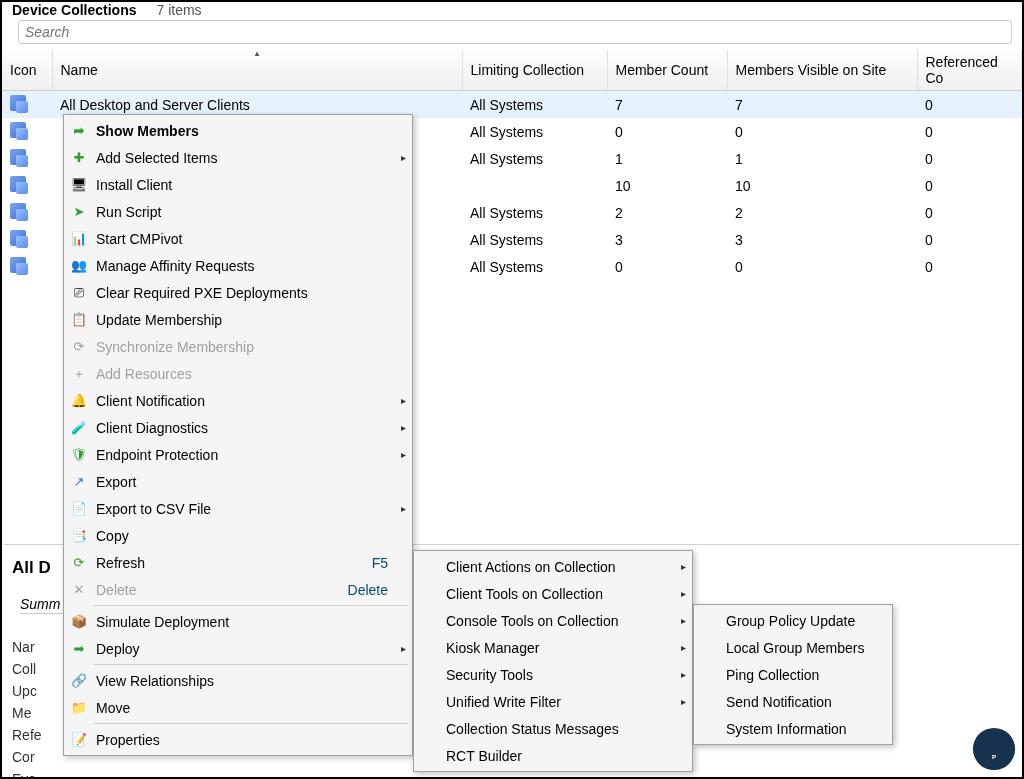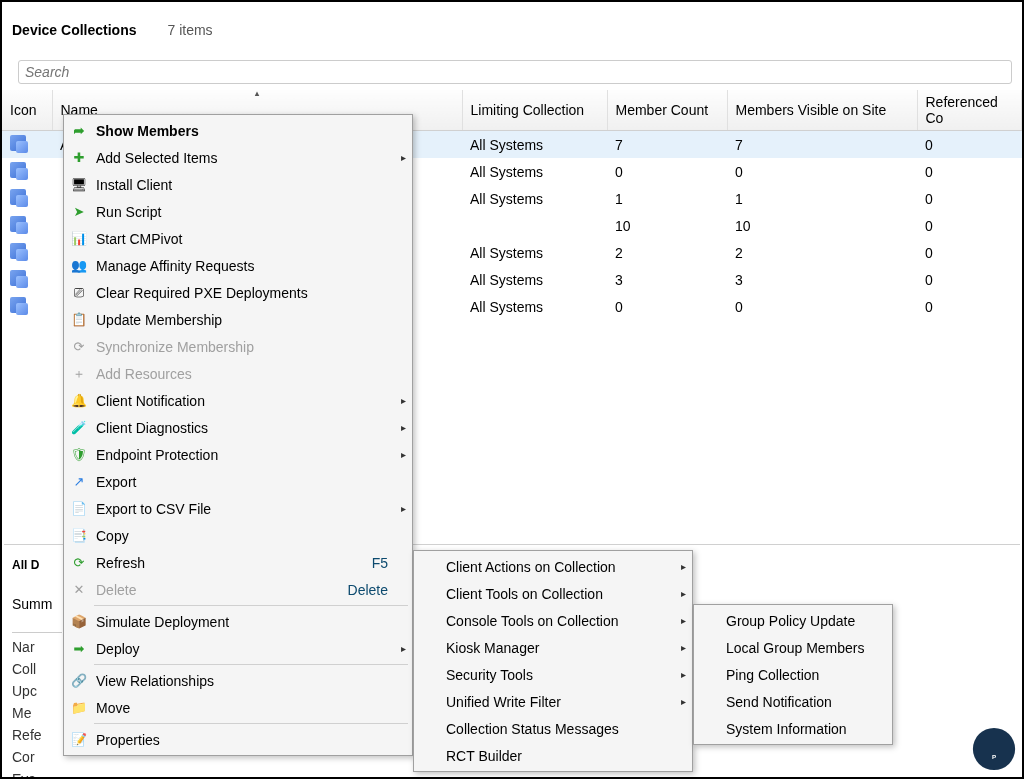--- a/index.html
+++ b/index.html
@@ -1,17 +1,17 @@
 <!DOCTYPE html>
 <html><head>
 <meta charset="utf-8">
 <style>
 * { margin:0; padding:0; box-sizing:border-box; font-family:"Segoe UI",Tahoma,sans-serif; font-size:14px; }
 body { background:#fff; width:1024px; height:779px; overflow:hidden; border:2px solid #000; position:relative; }
-.header { padding:20px 10px; display:flex; gap:15px; align-items:center; }
+.header { padding:0 10px; display:flex; gap:4px; align-items:center; }
 .header-title { font-weight:bold; }
 .header-count { color:#555;margin-left:16px; }
 .search-box { margin:2px 10px 6px 16px; }
 .search-box input { width:100%; padding:3px 6px; border:1px solid #ccc; border-radius:3px; font-style:italic; color:#888; font-size:14px; }
 .table { width:100%; border-collapse:collapse; }
 .table th { text-align:left; font-weight:normal; padding:4px 8px; border-right:1px solid #e0e0e0; background:linear-gradient(#fdfdfd,#f0f0f0); border-bottom:1px solid #d0d0d0; position:relative; }
 .table th.sorted::after { content:"▴"; position:absolute; left:50%; top:-2px; transform:translateX(-50%); font-size:9px; color:#555; }
 .table td { padding:4px 8px; }
 .table tr.selected { background:#e5f1fb; }
 .icon-cell { width:50px; }
@@ -22,22 +22,22 @@
 .ctx-menu .item.disabled { color:#a0a0a0; }
 .ctx-menu .item.bold { font-weight:bold; }
 .ctx-menu .sep { height:1px; background:#d0d0d0; margin:2px 4px 2px 30px; }
 .ctx-menu .mi-icon { width:18px; height:18px; display:flex; align-items:center; justify-content:center; font-size:13px; }
 .ctx-menu .submenu-arrow { position:absolute; right:6px; font-size:10px; color:#333; }
 .ctx-menu .shortcut { position:absolute; right:24px; color:#0c4a6e; }
 .ctx-menu.main { left:61px; top:112px; width:350px; }
 .ctx-menu.sub1 { left:411px; top:548px; width:280px; }
 .ctx-menu.sub2 { left:691px; top:602px; width:200px; }
 .highlight-box { border:2px solid #d93a3a; position:absolute; pointer-events:none; }
-.details-header { position:absolute; left:10px; top:556px; font-weight:bold; font-size:12px; }
-.details-summary { position:absolute; left:10px; top:594px; font-size:14px; border-bottom:1px solid #ccc; padding-bottom:20px; width:50px; }
+.details-header { position:absolute; left:10px; top:556px; font-weight:bold; font-size:17px; }
+.details-summary { position:absolute; left:18px; top:594px; font-size:14px; border-bottom:1px solid #ccc; padding-bottom:1px; width:50px;font-style:italic; }
 .details-labels { position:absolute; left:10px; top:634px; line-height:22px; color:#333; }
 .details-rule { position:absolute; left:2px; top:542px; right:2px; height:1px; background:#d0d0d0; }
 .watermark { position:absolute; right:6px; bottom:6px; width:44px; height:44px; }
 .watermark svg { width:100%; height:100%; }
 </style>
 </head>
 <body>
 
 <div class="header">
   <span class="header-title">Device Collections</span>

